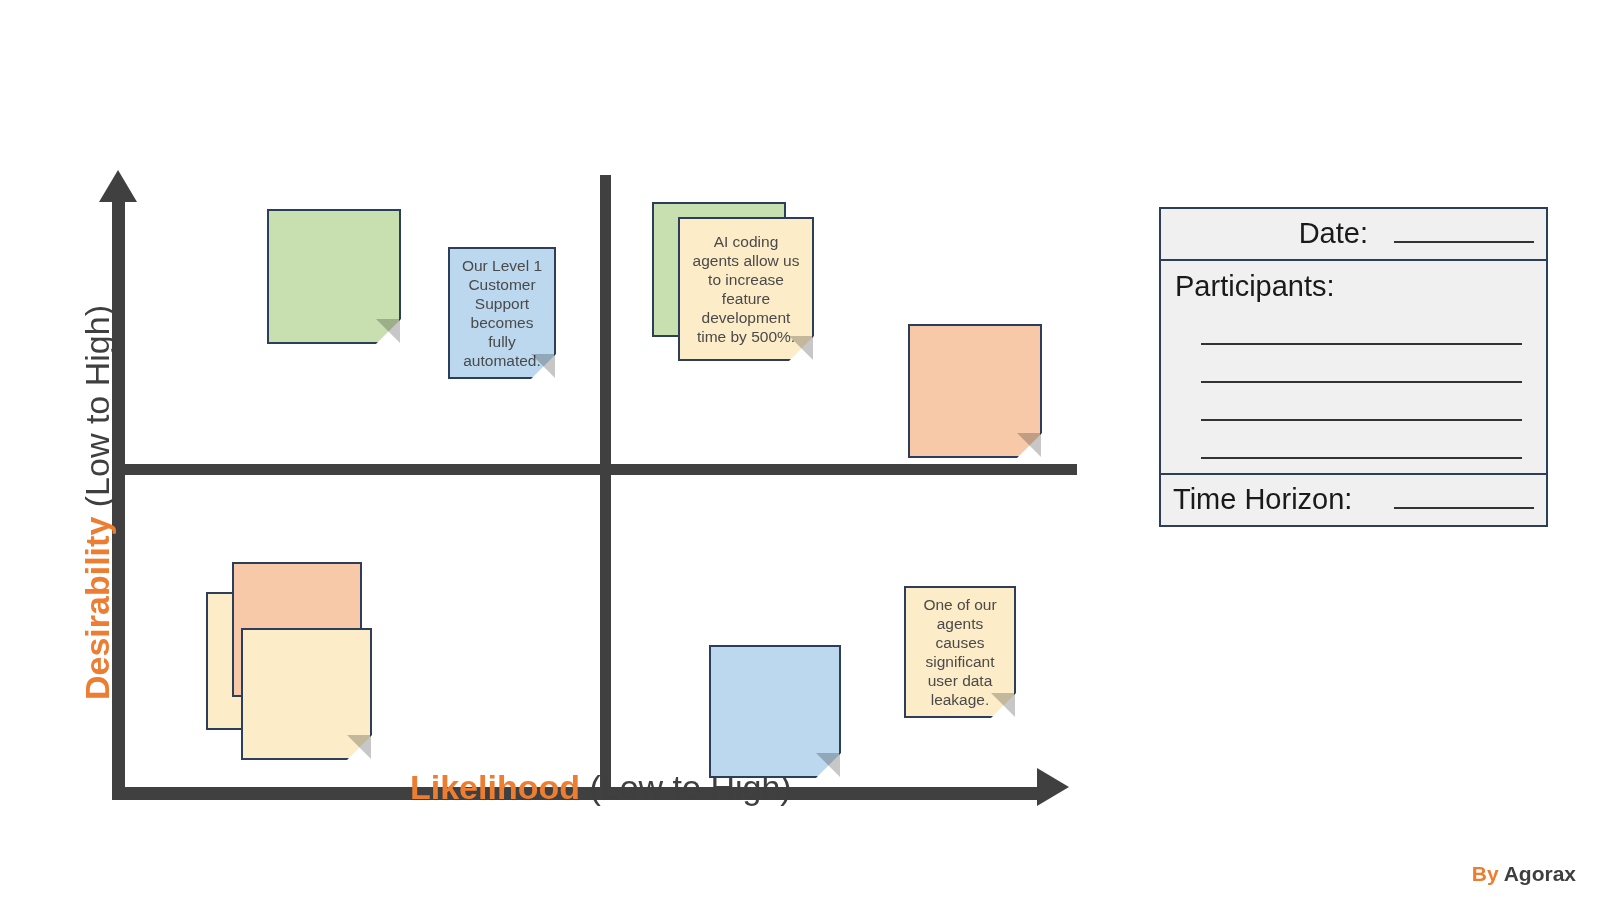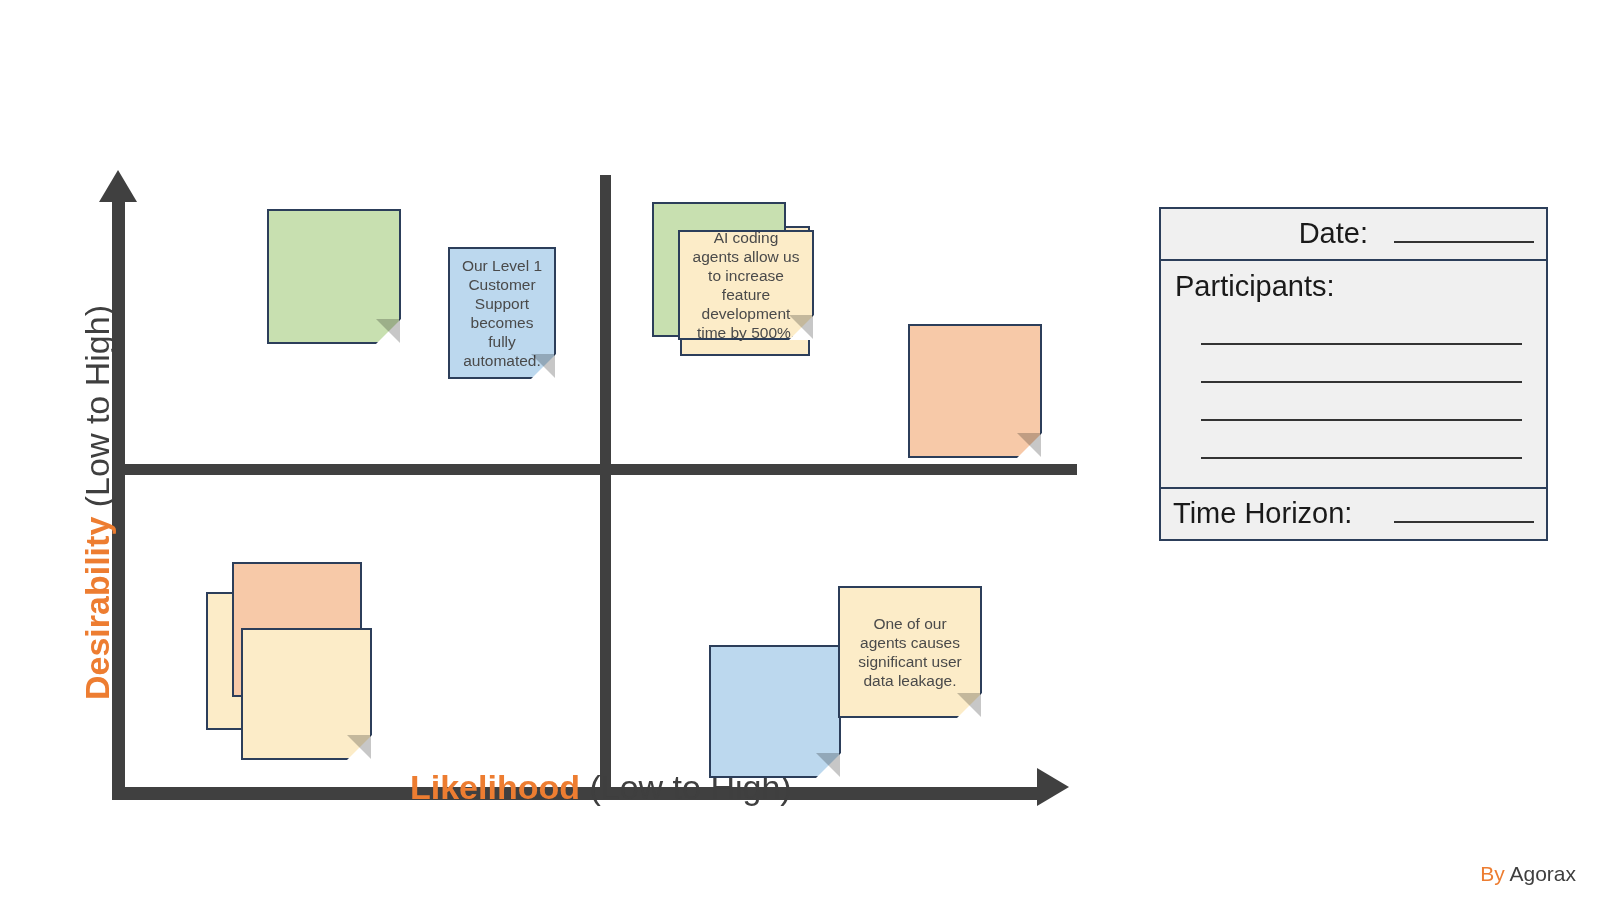--- a/index.html
+++ b/index.html
@@ -187,42 +187,42 @@
     line-height: 40px;
     white-space: nowrap;
   }
   .blank-short {
     display: inline-block;
     width: 140px;
     border-bottom: 2px solid #333333;
     height: 26px;
   }
   #participants-row {
-    padding-bottom: 28px;
+    padding-bottom: 14px;
   }
   #participants-label {
     display: block;
     font-size: 29px;
     line-height: 42px;
     padding-left: 2px;
   }
   .blank-long {
     display: block;
     margin: 0 12px 0 28px;
     border-bottom: 2px solid #333333;
     height: 36px;
   }
 
   
   #footer {
     position: absolute;
     right: 24px;
     bottom: 14px;
     font-size: 21px;
-    font-weight: normal;
+    font-weight: bold;
     white-space: nowrap;
   }
   #footer .f-accent { color: #ED7D31; }
   #footer .f-plain  { color: #3f3f3f; }
 </style>
 </head>
 <body>
 
 <div id="canvas">
 
@@ -250,21 +250,21 @@
   </div>
 
   <div class="note c-cream" style="left:680px; top:226px; width:130px; height:130px;">
     <span class="note-text"></span>
   </div>
 
   <div class="note c-green" style="left:652px; top:202px; width:134px; height:135px;">
     <span class="note-text"></span>
   </div>
 
-  <div class="note c-cream folded" style="left:678px; top:230px; width:136px; height:110px;">
+  <div class="note c-cream folded" style="left:678px; top:217px; width:136px; height:144px;">
     <span class="note-text">AI coding agents allow us to increase feature development time by 500%.</span>
   </div>
 
   <div class="note c-peach folded" style="left:908px; top:324px; width:134px; height:134px;">
     <span class="note-text"></span>
   </div>
 
   <div class="note c-cream" style="left:206px; top:592px; width:130px; height:138px;">
     <span class="note-text"></span>
   </div>
@@ -274,21 +274,21 @@
   </div>
 
   <div class="note c-cream folded" style="left:241px; top:628px; width:131px; height:132px;">
     <span class="note-text"></span>
   </div>
 
   <div class="note c-blue folded" style="left:709px; top:645px; width:132px; height:133px;">
     <span class="note-text"></span>
   </div>
 
-  <div class="note c-cream folded" style="left:838px; top:586px; width:144px; height:132px;">
+  <div class="note c-cream folded" style="left:904px; top:586px; width:112px; height:132px;">
     <span class="note-text">One of our agents causes significant user data leakage.</span>
   </div>
 
   <div id="info-box">
 
     <div class="info-row">
       <div class="info-inline">
         <span class="info-label">Date:</span>
         <span class="blank-short"></span>
       </div>

